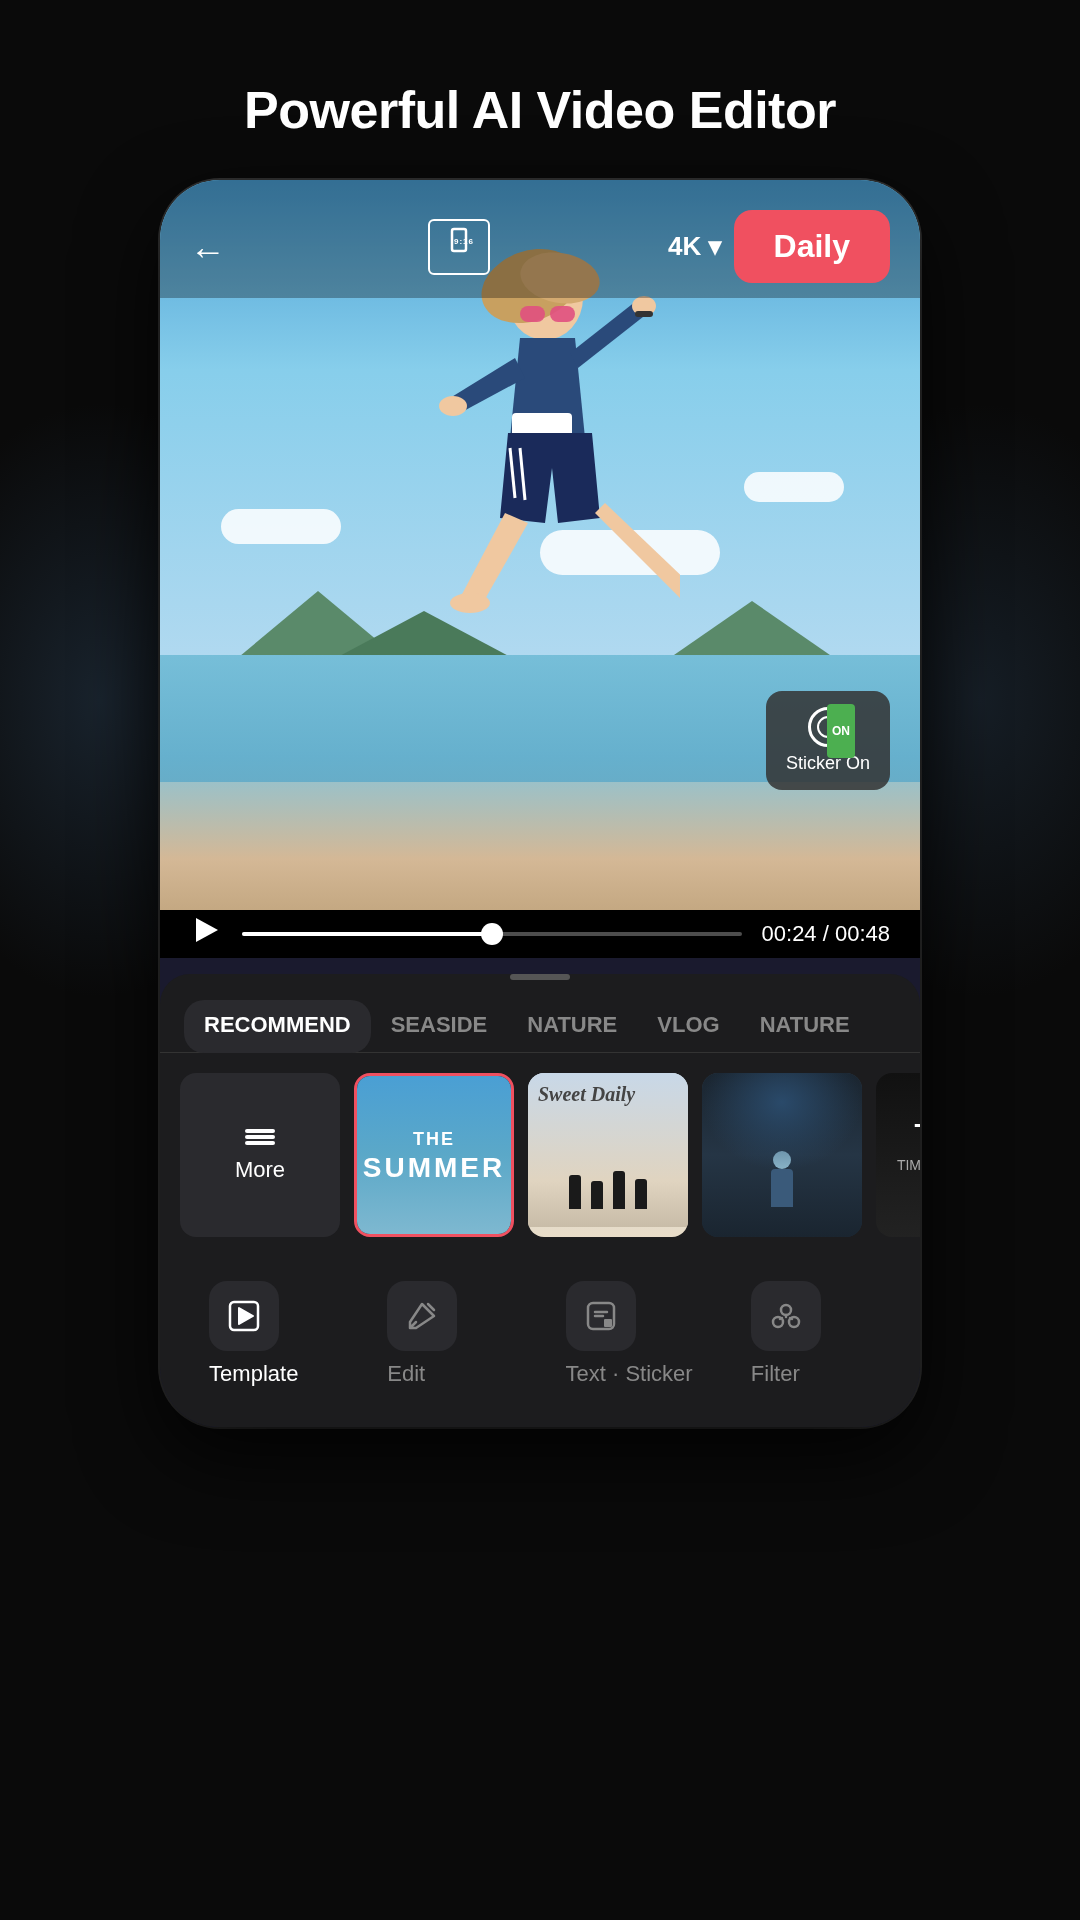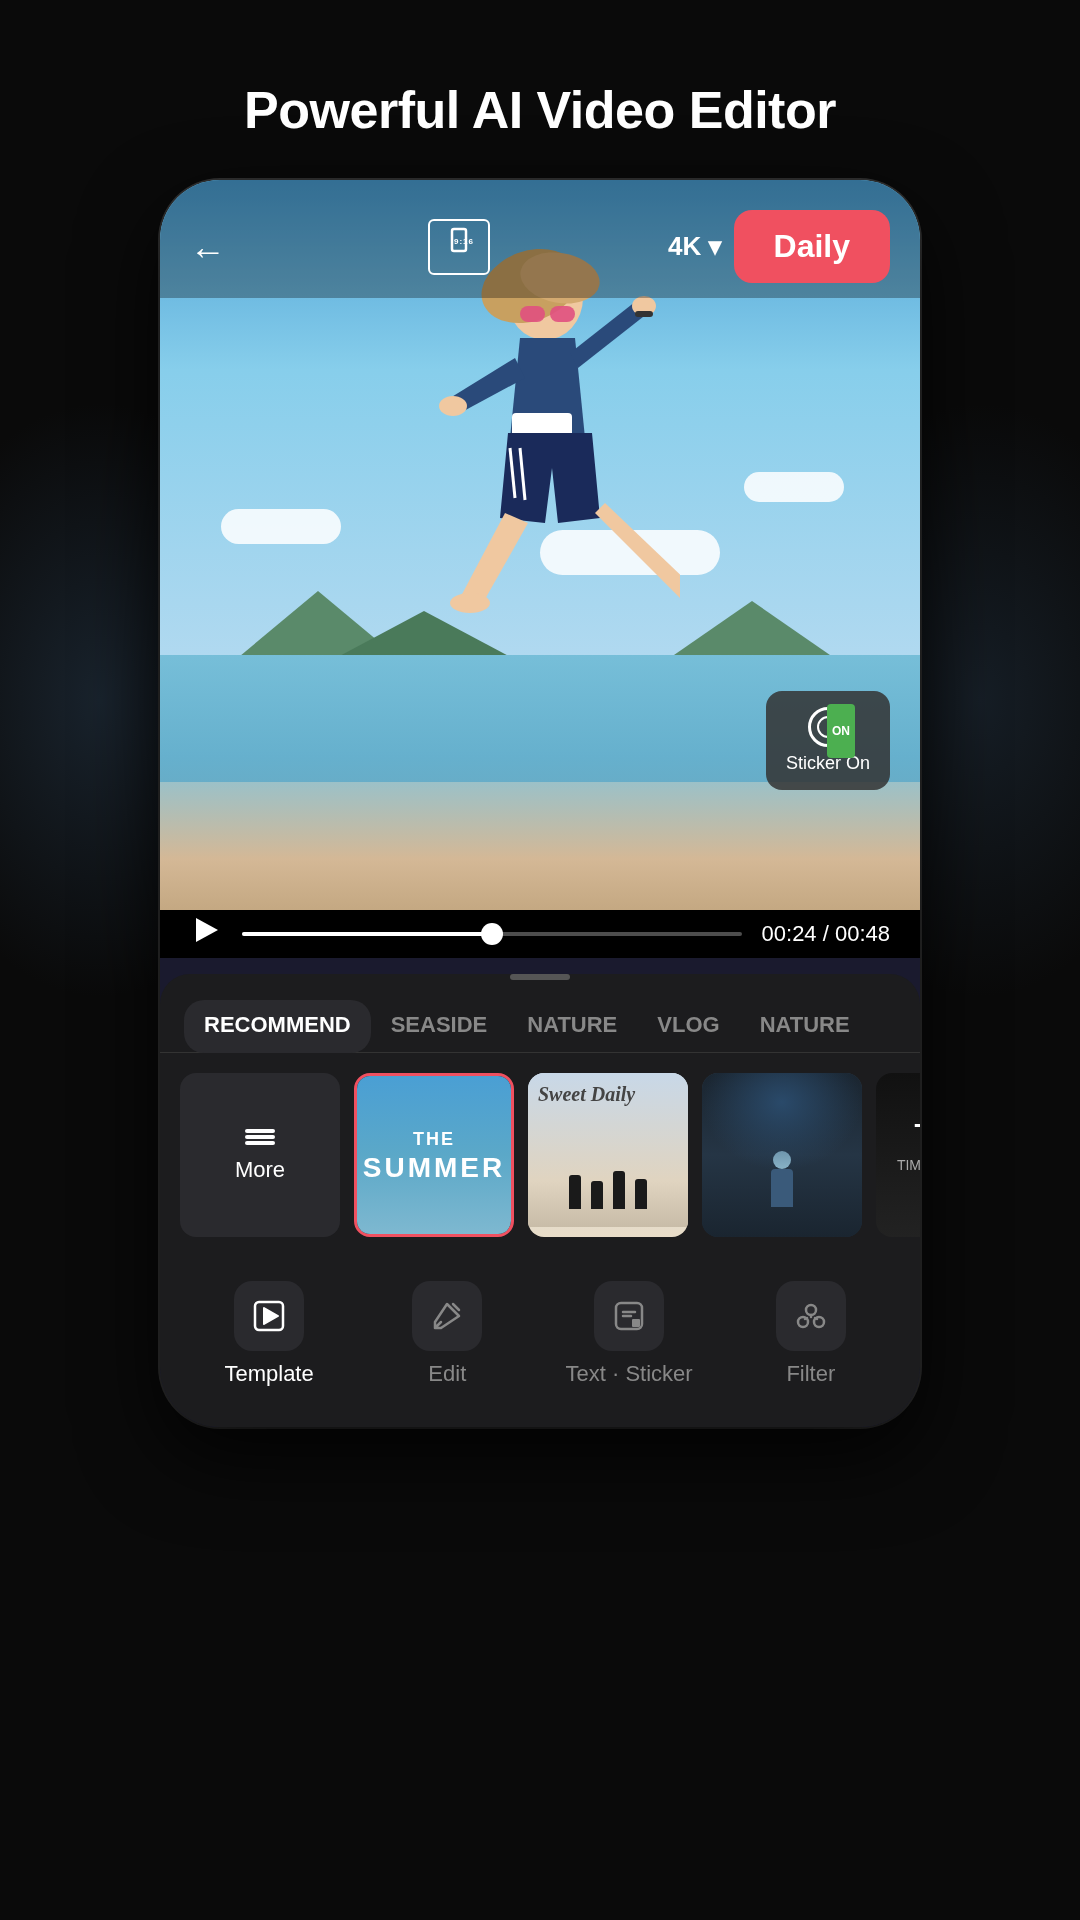--- a/index.html
+++ b/index.html
@@ -434,21 +434,21 @@
       display: flex;
       padding: 24px 20px 10px;
       justify-content: space-around;
       align-items: flex-start;
       margin-top: 20px;
     }
 
     .tool-item {
       display: flex;
       flex-direction: column;
-      align-items: center;
+      align-items: flex-start;
       gap: 10px;
       cursor: pointer;
       min-width: 120px;
     }
 
     .tool-icon {
       width: 70px;
       height: 70px;
       border-radius: 18px;
       display: flex;

